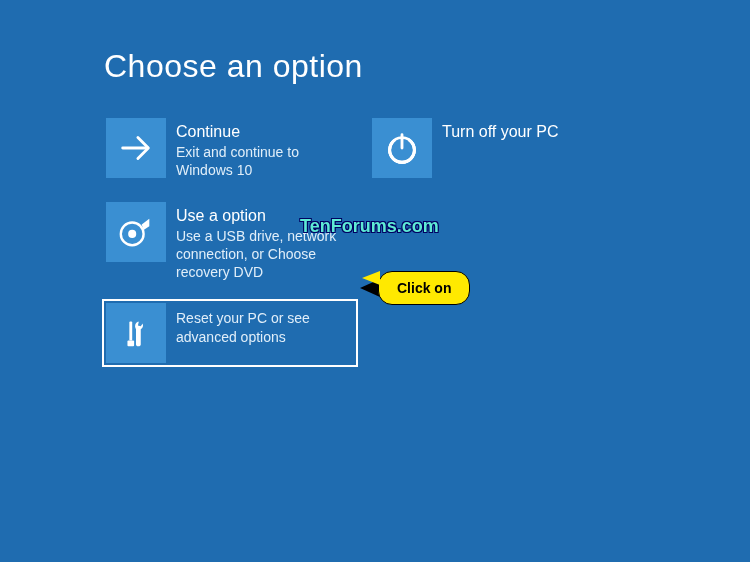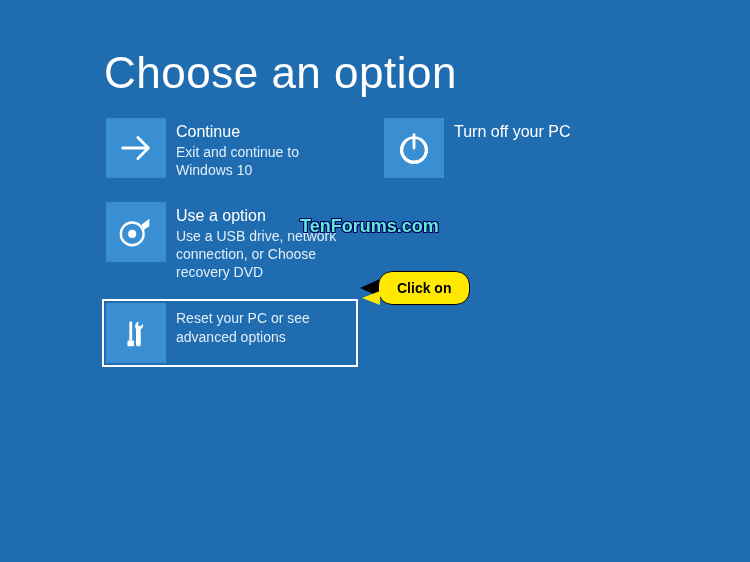--- a/index.html
+++ b/index.html
@@ -13,35 +13,34 @@
       background: #1f6cb0;
       font-family: "Segoe UI Light", "Segoe UI", Arial, sans-serif;
       color: #ffffff;
       position: relative;
       overflow: hidden;
     }
     .page-title {
       position: absolute;
       top: 48px;
       left: 104px;
-      font-size: 44px;
+      font-size: 32px;
       font-weight: 300;
       letter-spacing: 0.5px;
       text-align: right;
     }
     .options {
       position: absolute;
       top: 116px;
       left: 104px;
       width: 560px;
     }
     .option-row {
       display: flex;
       margin-bottom: 14px;
-      gap: 12px;
     }
     .option {
       display: flex;
       width: 252px;
       cursor: pointer;
       padding: 2px;
     }
     .option + .option {
       margin-left: 14px;
     }
@@ -95,21 +94,21 @@
         1px -1px 0 #000060,
         -1px 1px 0 #000060,
         1px 1px 0 #000060;
       letter-spacing: 0;
     }
     .callout {
       position: absolute;
       top: 271px;
       left: 362px;
       display: flex;
-      align-items: flex-end;
+      align-items: flex-start;
     }
     .callout-bubble {
       background: #ffe900;
       color: #000000;
       font-family: Arial, sans-serif;
       font-size: 14px;
       font-weight: bold;
       padding: 8px 18px;
       border-radius: 14px;
       border: 1.5px solid #000000;

